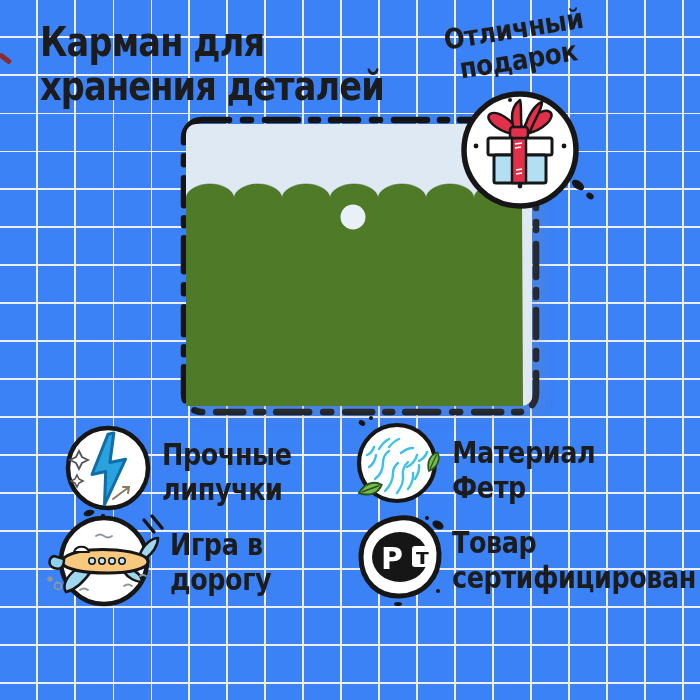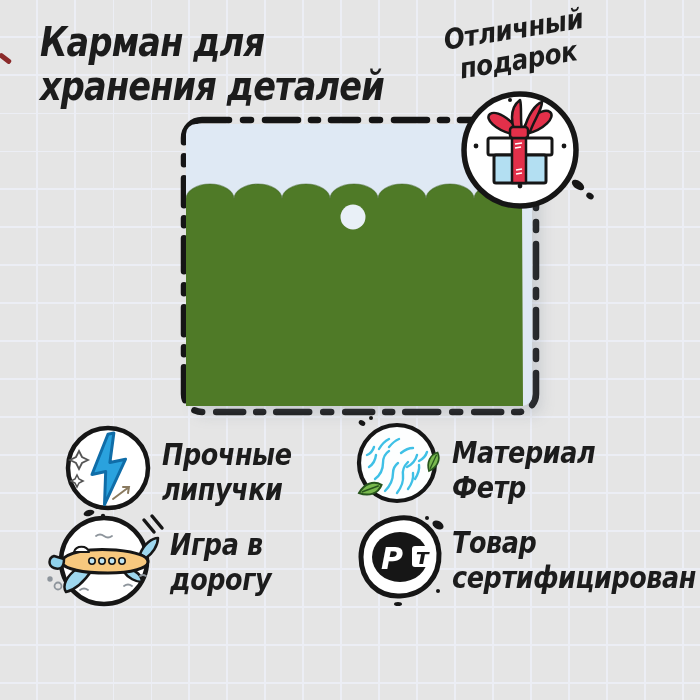--- a/index.html
+++ b/index.html
@@ -1,17 +1,17 @@
 <!DOCTYPE html>
 <html><head>
 <meta charset="utf-8">
 <style>
   html,body{margin:0;padding:0;}
   .canvas{position:relative;width:700px;height:700px;overflow:hidden;
-          font-family:"DejaVu Sans",sans-serif;background:#e5e5e5;font-style:italic;}
+          font-family:"DejaVu Sans",sans-serif;background:#3b82f6;}
   .grid-bg{position:absolute;inset:0;
     background:
       repeating-linear-gradient(to right, transparent 0 36.5px, #eceef5 36.5px 38px),
       repeating-linear-gradient(to bottom, transparent 0 36.5px, #eceef5 36.5px 38px);}
   .abs{position:absolute;}
   .ink{color:#1c1c1c;font-weight:700;}
   .title{left:40px;top:20px;font-size:40px;line-height:1.1;letter-spacing:-1px;
          transform:scaleX(.84);transform-origin:left top;}
   .title span{display:block;}
   .gift-label{left:416px;top:14px;width:190px;text-align:center;font-size:28px;line-height:1.12;

